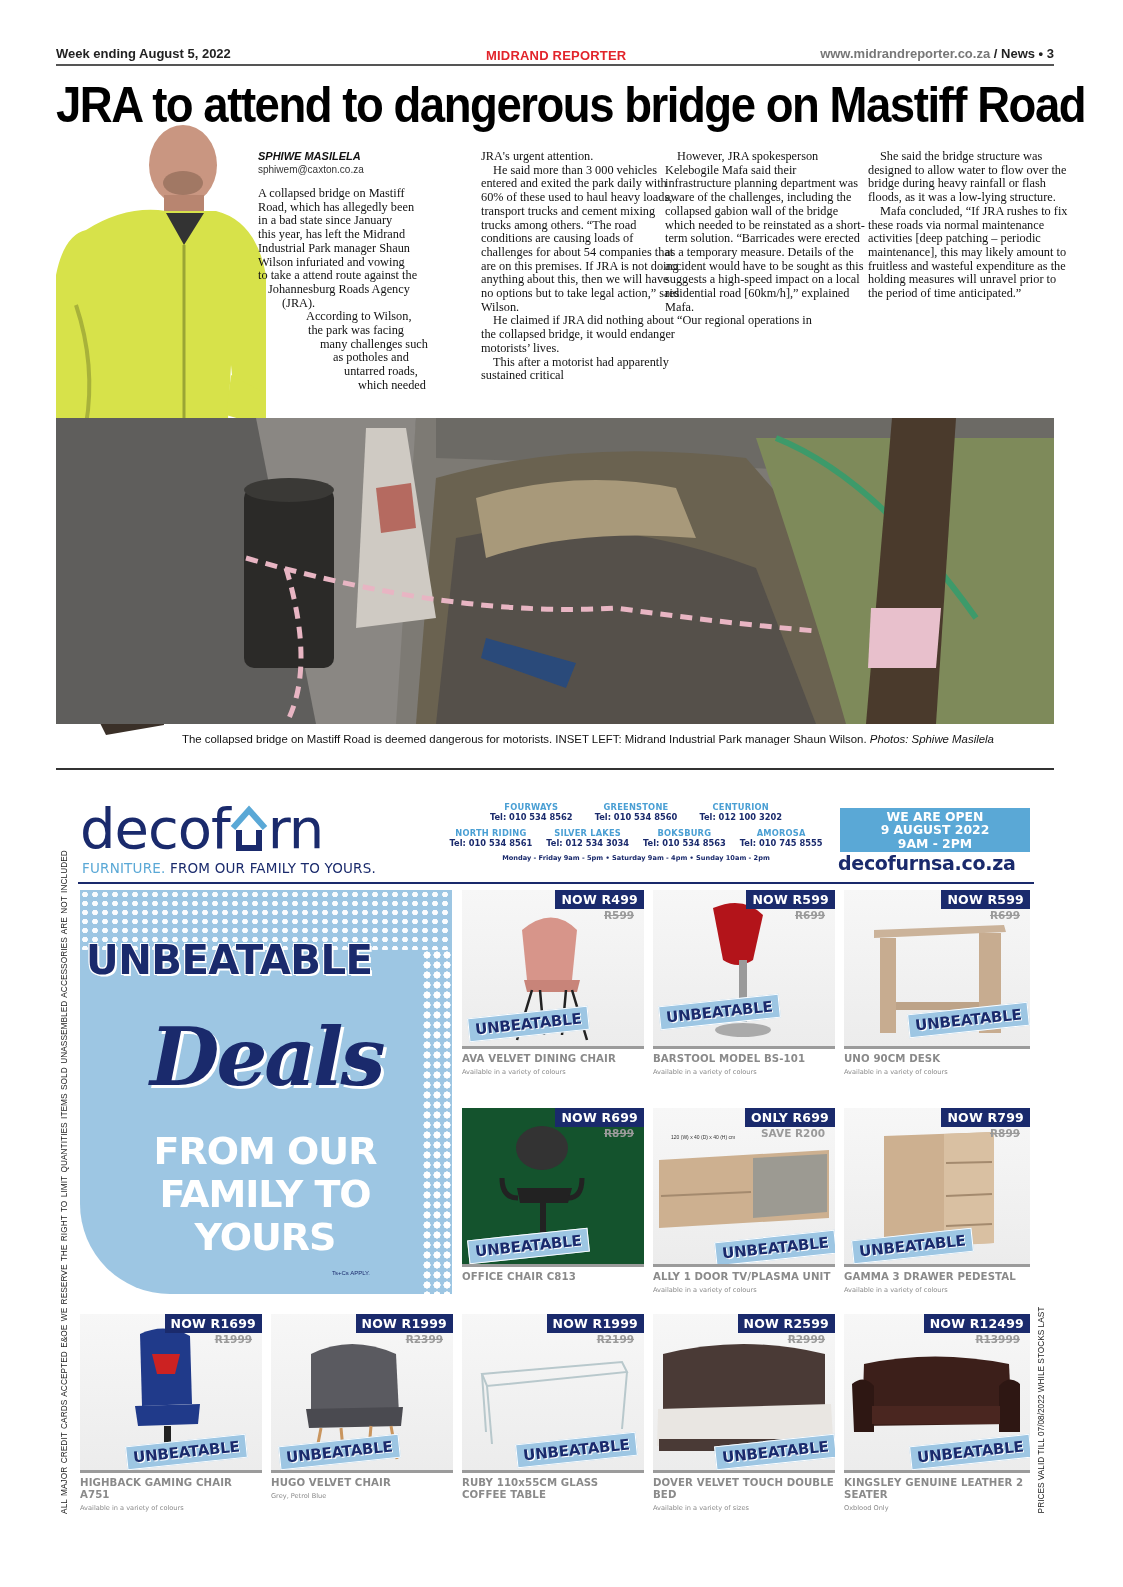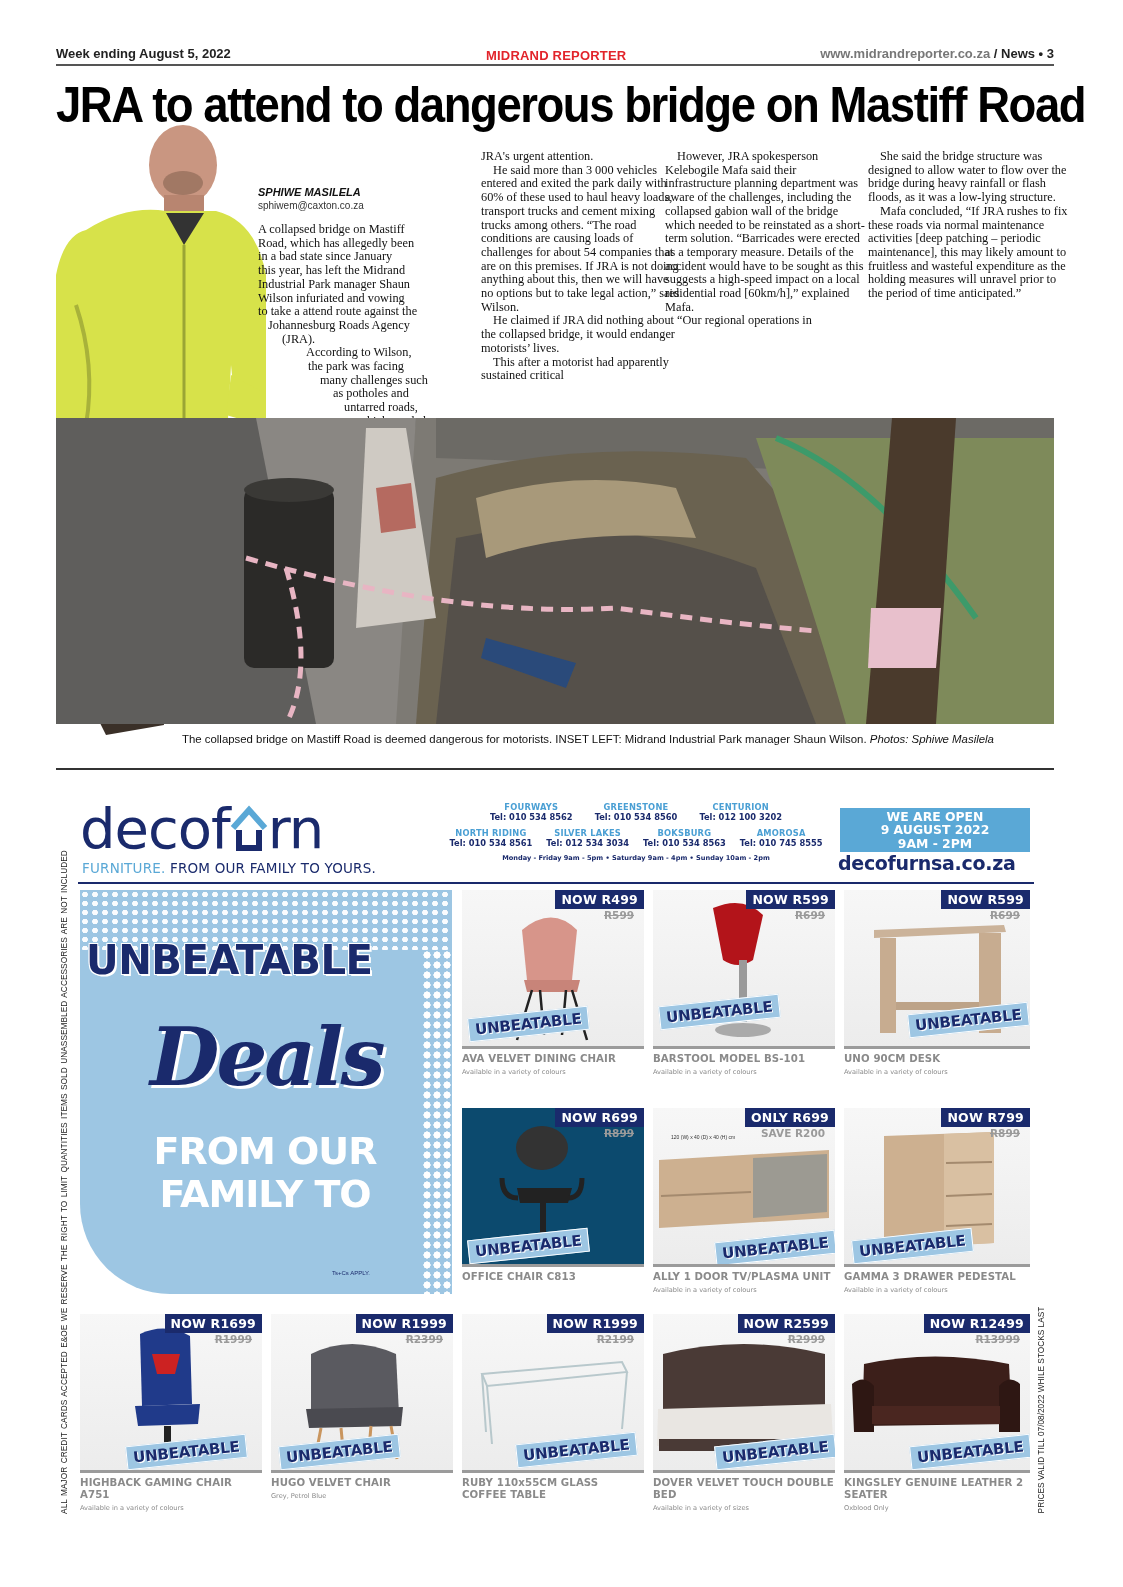--- a/index.html
+++ b/index.html
@@ -17,21 +17,21 @@
 
   
   .photo-inset { position: absolute; left: 56px; top: 125px; width: 210px; height: 300px; }
   .col { position: absolute; top: 150px; width: 200px; font: 12.3px/13.7px "Liberation Serif", serif; color: #111; }
   .col p { text-indent: 12px; }
   .col p.noindent { text-indent: 0; }
   .col1 { left: 258px; }
   .col2 { left: 461px; margin-left: 20px; }
   .col3 { left: 665px; }
   .col4 { left: 868px; }
-  .byline { font: italic bold 11px "Liberation Sans", sans-serif; margin-bottom: 2px; margin-top: 36px; }
+  .byline { font: italic bold 11px "Liberation Sans", sans-serif; margin-bottom: 2px; }
   .email { font: 10px "Liberation Sans", sans-serif; margin-bottom: 12px; color: #333; }
   .wrap-line { display: block; }
 
   .main-photo { position: absolute; left: 56px; top: 418px; width: 998px; height: 306px; overflow: hidden; }
   .caption { position: absolute; left: 182px; top: 733px; font: 11.4px "Liberation Sans", sans-serif; color: #111; white-space: nowrap; }
   .caption .credit { font-style: italic; text-align: center; }
   .rule-bottom { position: absolute; left: 56px; top: 768px; width: 998px; height: 2px; background: #333; }
 
   
   .ad { position: absolute; left: 56px; top: 780px; width: 998px; height: 760px; }
@@ -254,20 +254,21 @@
   <div class="ad-rule"></div>
 
   <div class="promo">
     <div class="dots-top"></div>
     <div class="dots-right"></div>
     <div class="promo-unbeat">UNBEATABLE</div>
     <div class="promo-deals">Deals</div>
     <div class="promo-sub">
       <div>FROM OUR</div>
       <div>FAMILY TO</div>
+      <div>YOURS</div>
     </div>
     <div class="tcs">Ts+Cs APPLY.</div>
   </div>
 
   <div class="product" style="left:406px;top:110px;width:182px">
     <div class="pimg">
       <svg width="182" height="156">
           <path d="M60 40 Q90 15 115 40 L110 90 L65 90 Z" fill="#d7958a"></path>
           <path d="M62 90 L118 90 L115 102 L65 102 Z" fill="#c88479"></path>
           <path d="M70 100 L55 150 M110 100 L125 150 M78 100 L82 145 M104 100 L100 145" stroke="#222" stroke-width="2.5"></path>
@@ -308,21 +309,21 @@
       <span class="price">NOW R599</span>
       <span class="was">R699</span>
       <span class="sticker" style="left:64px;top:118px">UNBEATABLE</span>
     </div>
     <div class="pimg-line"></div>
     <div class="pname">UNO 90CM DESK</div>
     <div class="pnote">Available in a variety of colours</div>
   </div>
 
   <div class="product" style="left:406px;top:328px;width:182px">
-    <div class="pimg" style="background:#0c4a6e">
+    <div class="pimg" style="background:#14532d">
       <svg width="182" height="156">
           <ellipse cx="80" cy="40" rx="26" ry="22" fill="#333"></ellipse>
           <path d="M55 80 L110 80 L106 95 L58 95 Z" fill="#222"></path>
           <path d="M40 70 Q40 90 56 90 M120 70 Q120 90 106 90" stroke="#222" stroke-width="5" fill="none"></path>
           <rect x="78" y="95" width="6" height="30" fill="#222"></rect>
           <path d="M50 140 L81 125 L112 140 M81 125 L81 145" stroke="#222" stroke-width="4"></path>
         </svg>
       <span class="price">NOW R699</span>
       <span class="was">R899</span>
       <span class="sticker" style="left:6px;top:126px">UNBEATABLE</span>

